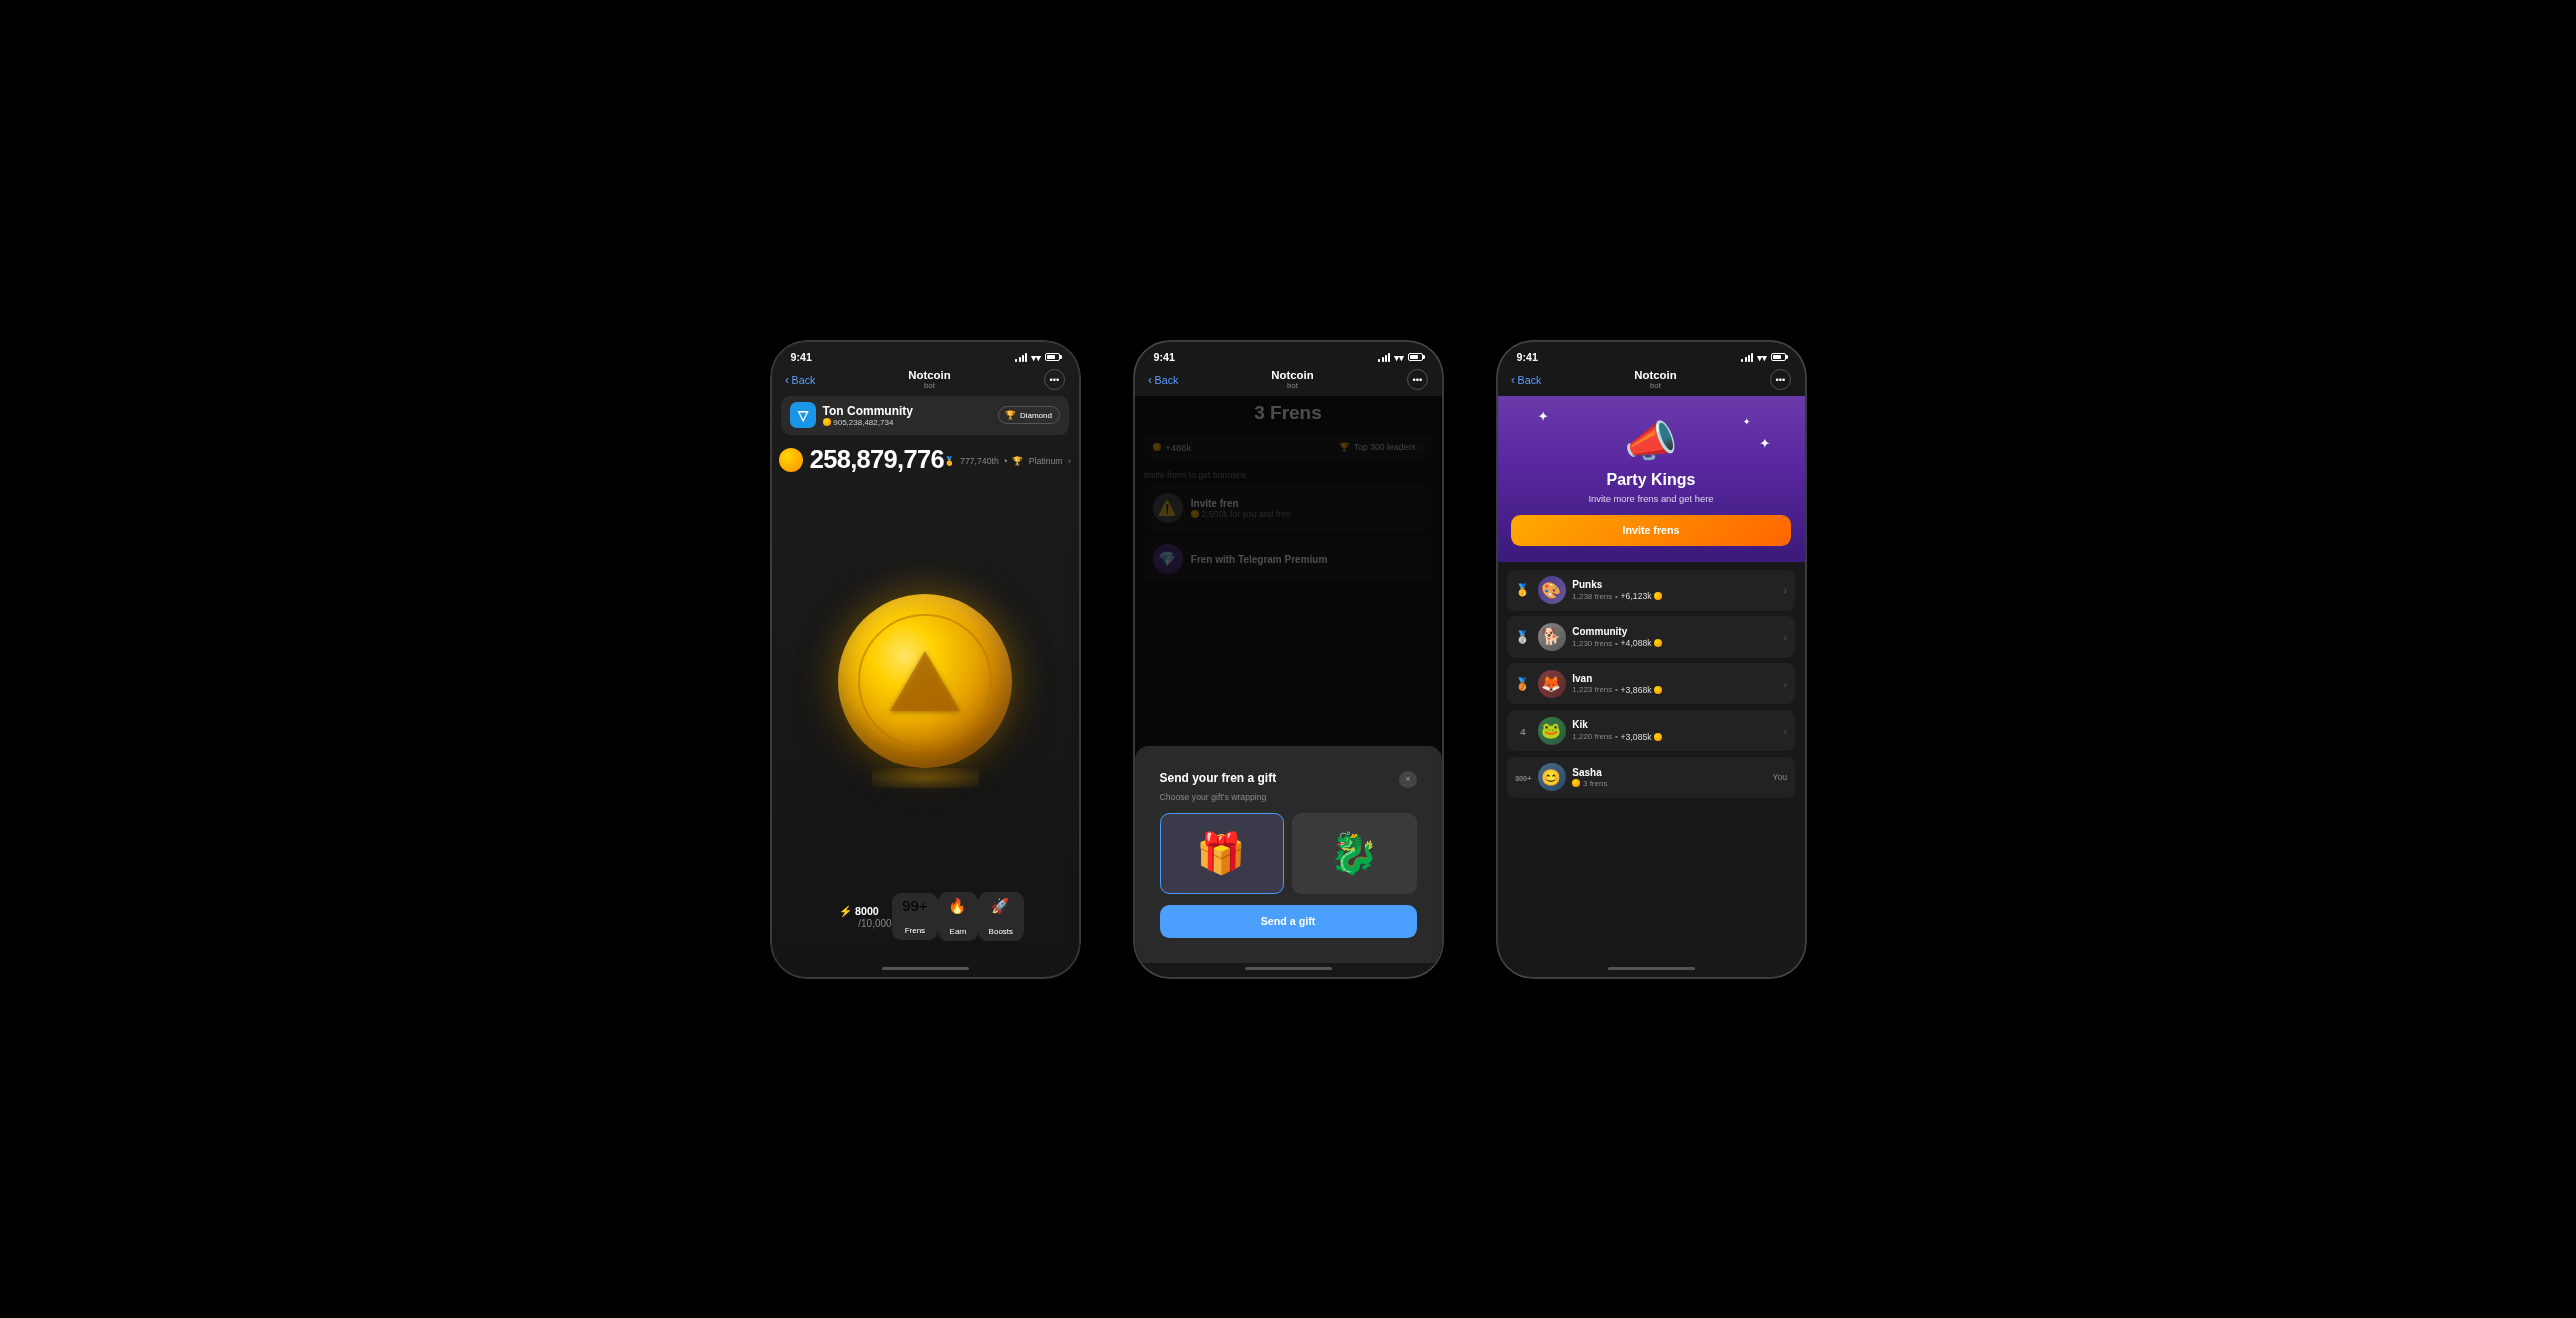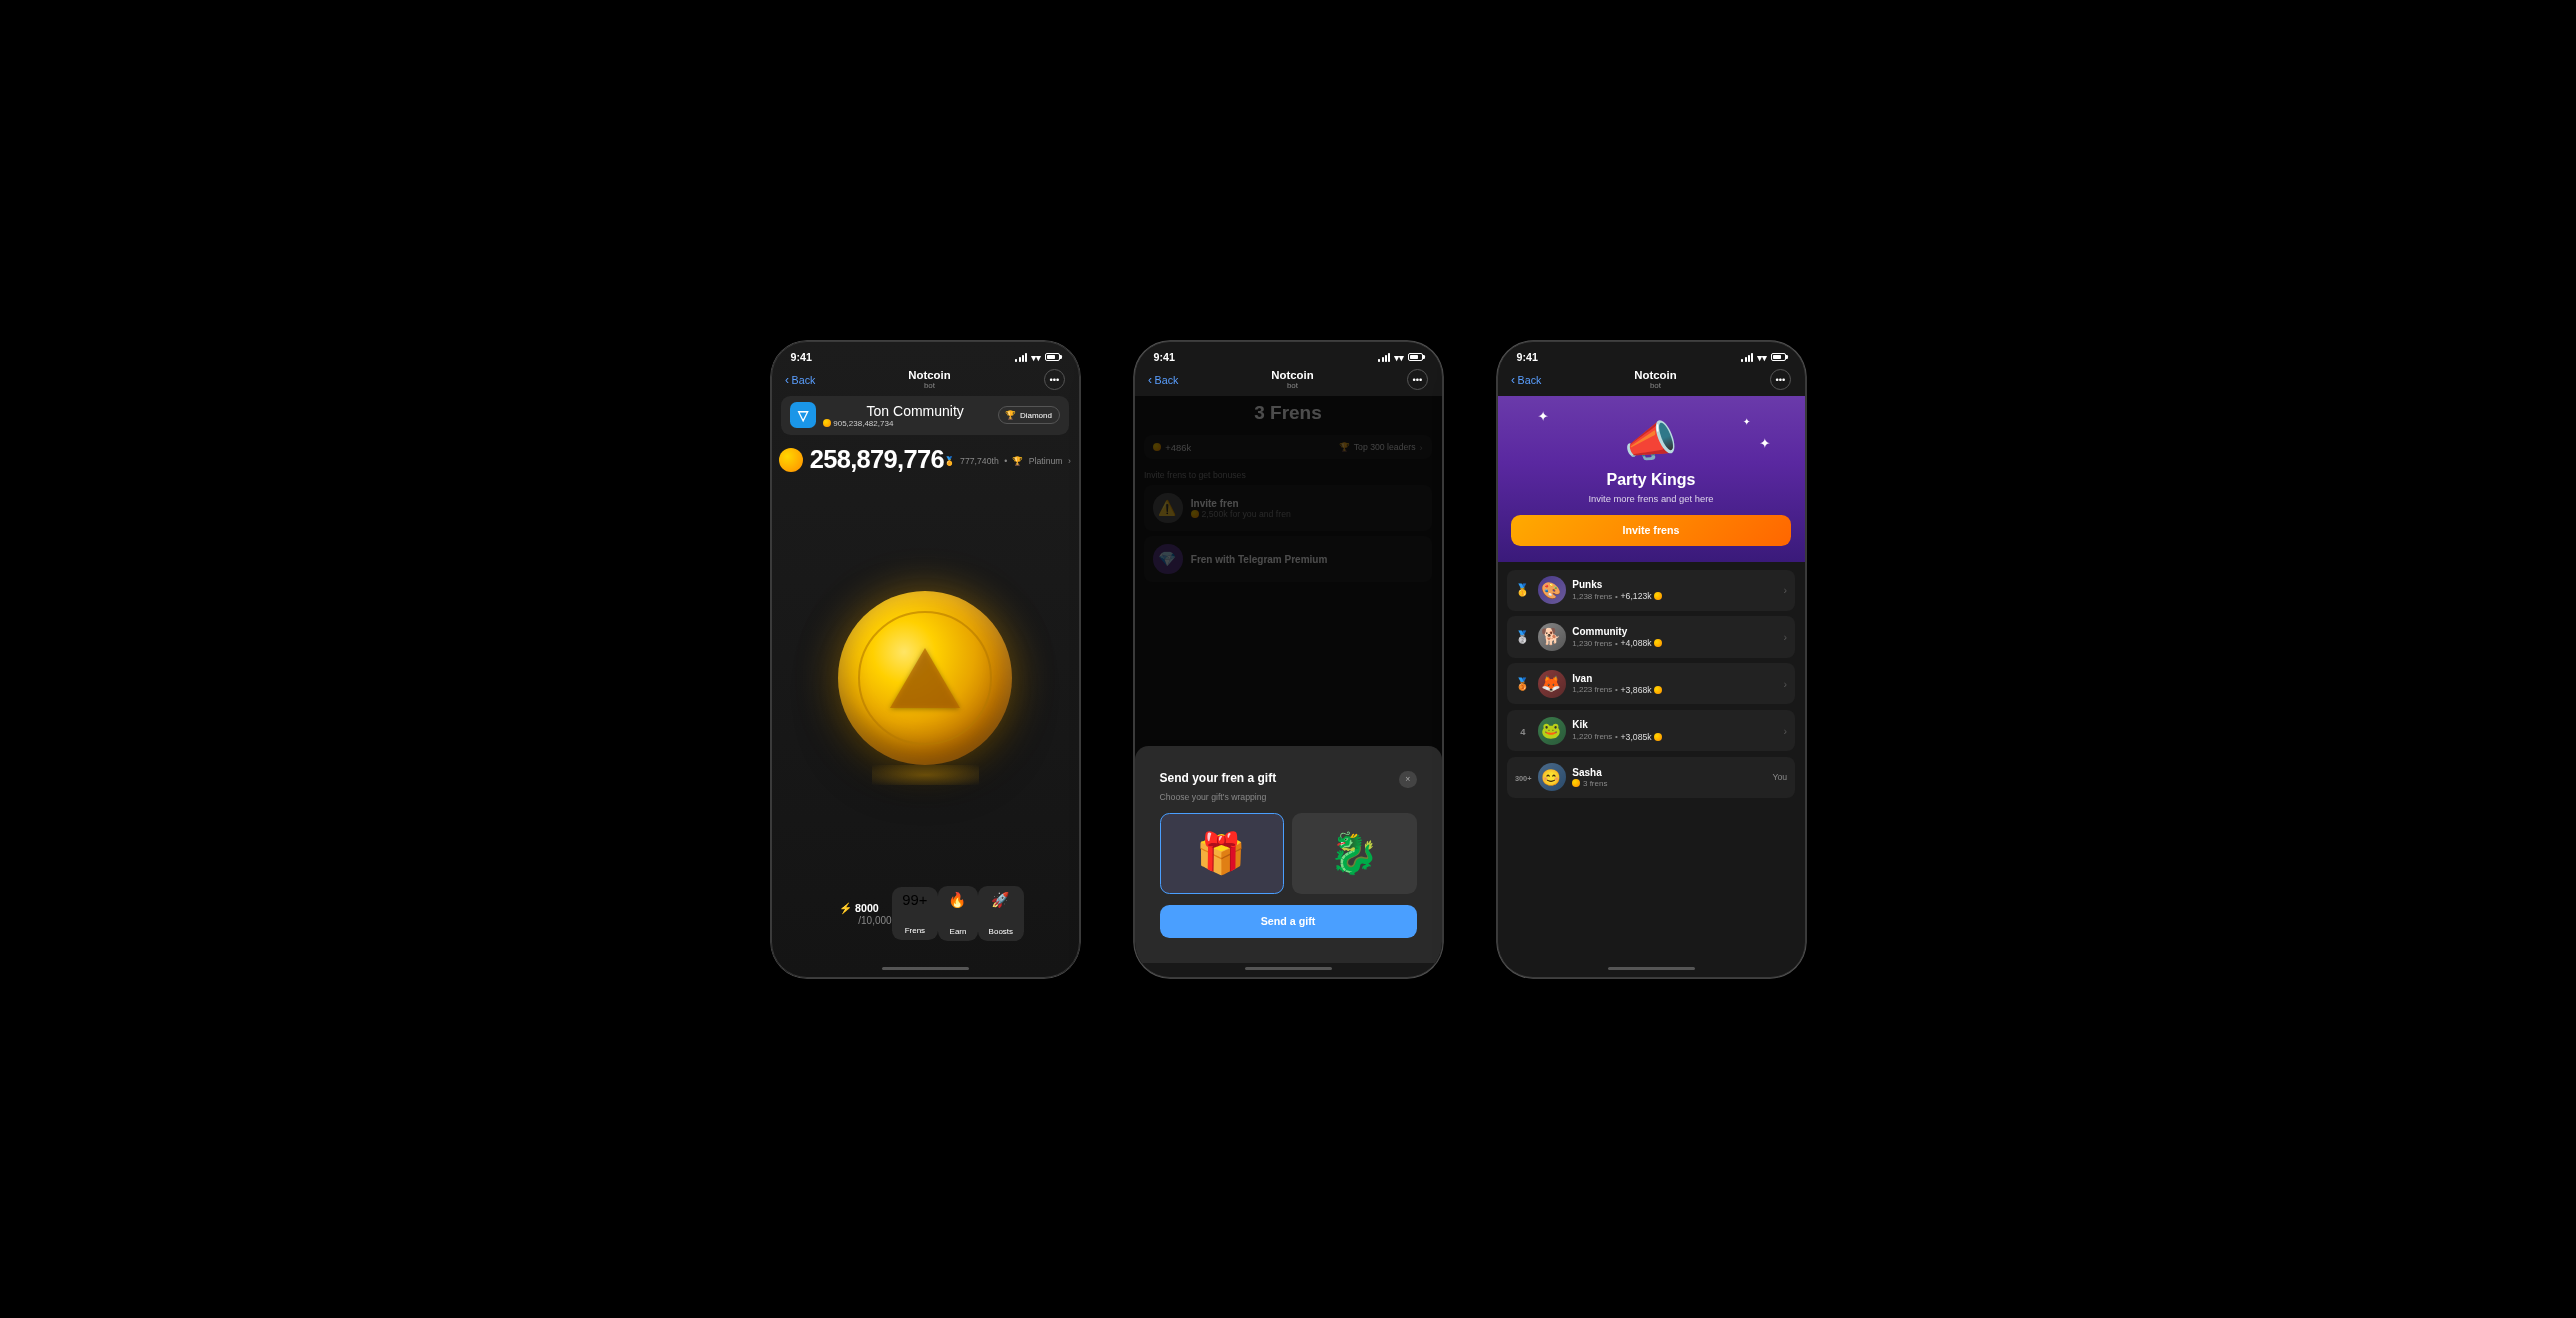--- a/index.html
+++ b/index.html
@@ -101,21 +101,21 @@
       justify-content: space-between;
       margin: 0 9.4px 5.4px;
     }
     .community-left { display: flex; align-items: center; gap: 6.7px; }
     .community-logo {
       width: 25.5px; height: 25.5px; background: #1a96e8; border-radius: 6.7px;
       display: flex; align-items: center; justify-content: center;
       color: #fff; font-size: 13.4px; font-weight: 700;
     }
     .community-info { display: flex; flex-direction: column; }
-    .community-name { color: #fff; font-size: 14px; font-weight: 400; margin-left: 44px; }
+    .community-name { color: #fff; font-size: 12px; font-weight: 700; }
     .community-coins { display: flex; align-items: center; gap: 2.7px; color: #ccc; font-size: 8px; }
     .coin-dot { width: 8px; height: 8px; background: radial-gradient(circle at 35% 35%, #ffd700, #ff8c00); border-radius: 50%; }
     .diamond-badge {
       background: #2d2d2d; border: 0.7px solid #555; border-radius: 13.4px;
       padding: 2.7px 6.7px; display: flex; align-items: center; gap: 3.4px;
       color: #fff; font-size: 8px;
     }
     .trophy-icon { color: #5af; font-size: 8.7px; }
 
     
@@ -190,21 +190,21 @@
     }
     .tab-lightning {
       display: flex; flex-direction: column; align-items: center;
     }
     .tab-energy {
       display: flex; align-items: center; gap: 2.7px; color: #fff; font-size: 10.7px; font-weight: 700;
     }
     .tab-energy-sub { color: #888; font-size: 10px; margin-left: 32px; }
     .tab-btn {
       background: #2a2a2a; border-radius: 9.4px; padding: 5.4px 10.7px;
-      display: flex; flex-direction: column; align-items: center; gap: 18px;
+      display: flex; flex-direction: column; align-items: center; gap: 12px;
     }
     .tab-icon { font-size: 14.8px; }
     .tab-label { color: #fff; font-size: 8px; font-weight: 500; }
     .progress-bar-wrap {
       padding: 0 13.4px 5.4px;
     }
     .progress-bar-bg {
       height: 2.7px; background: #333; border-radius: 1.3px;
     }
     .progress-bar-fill {

